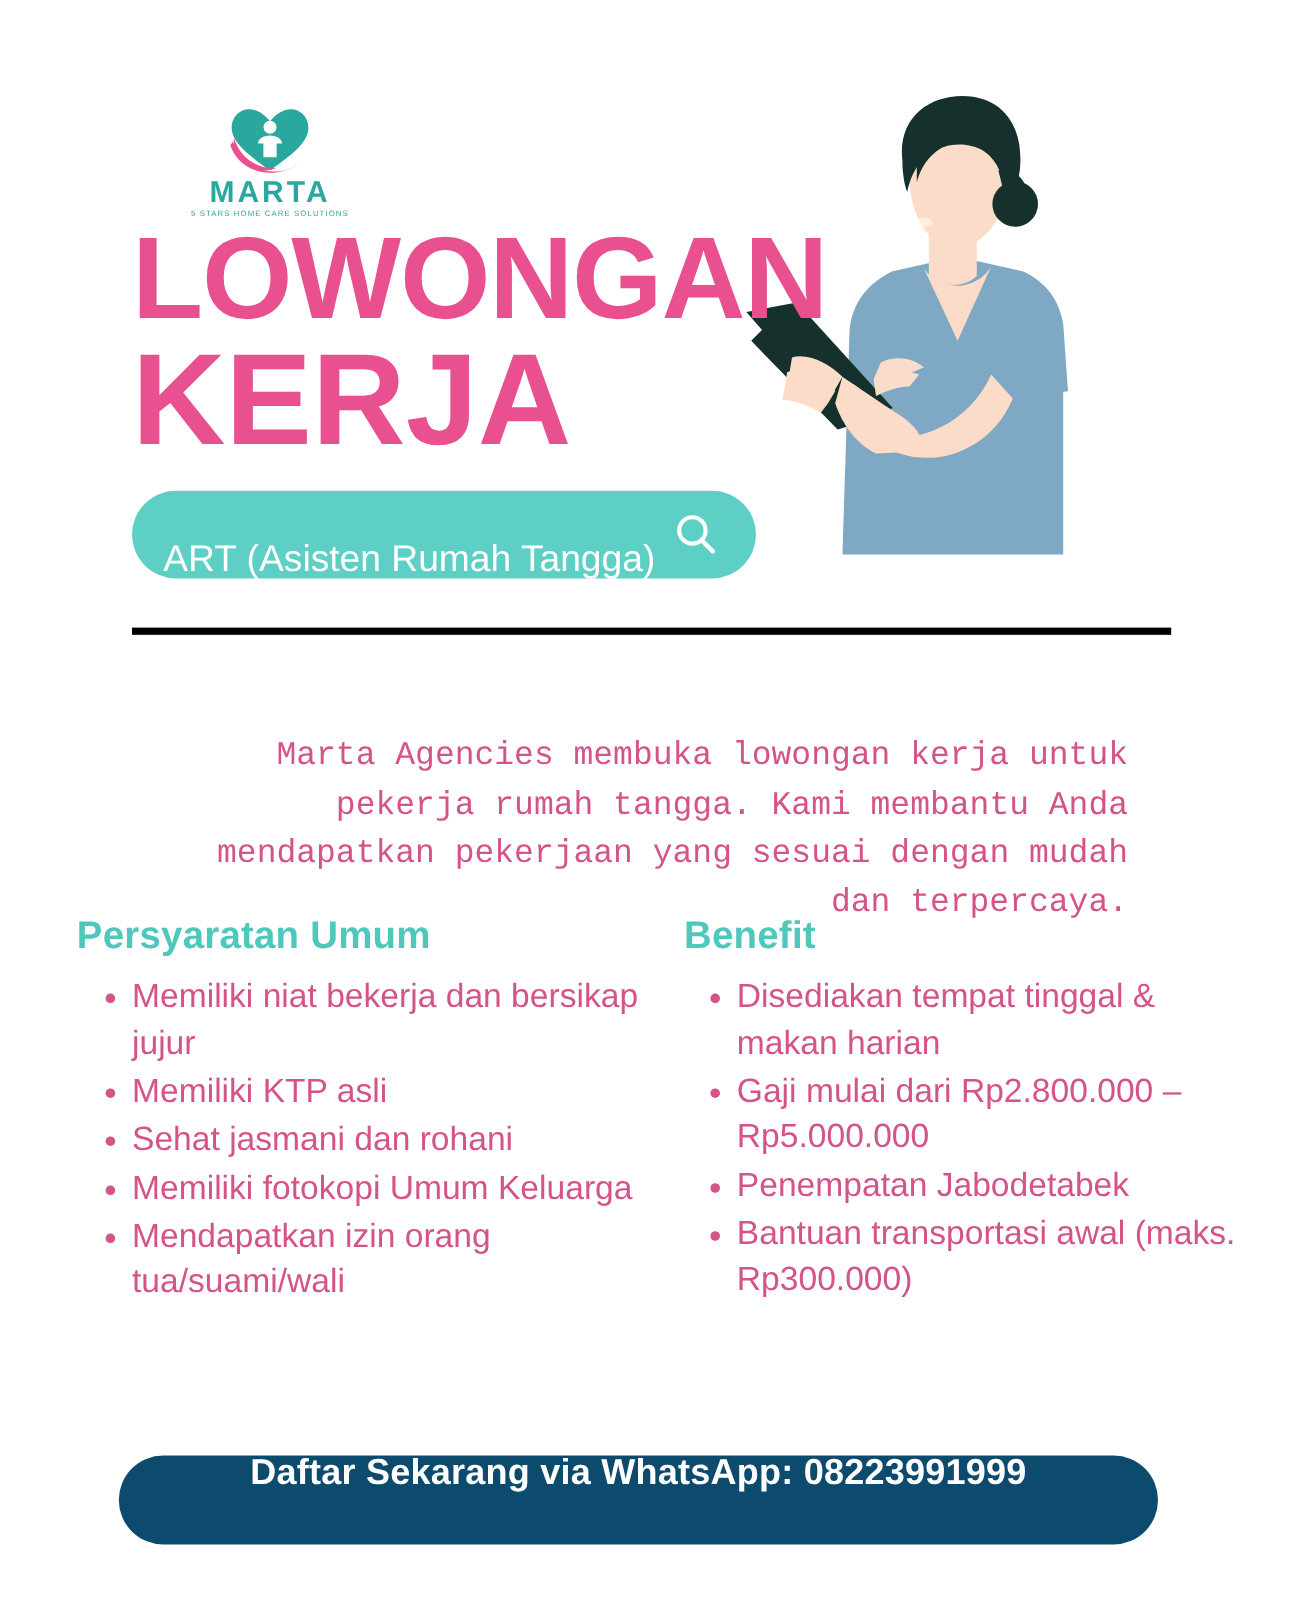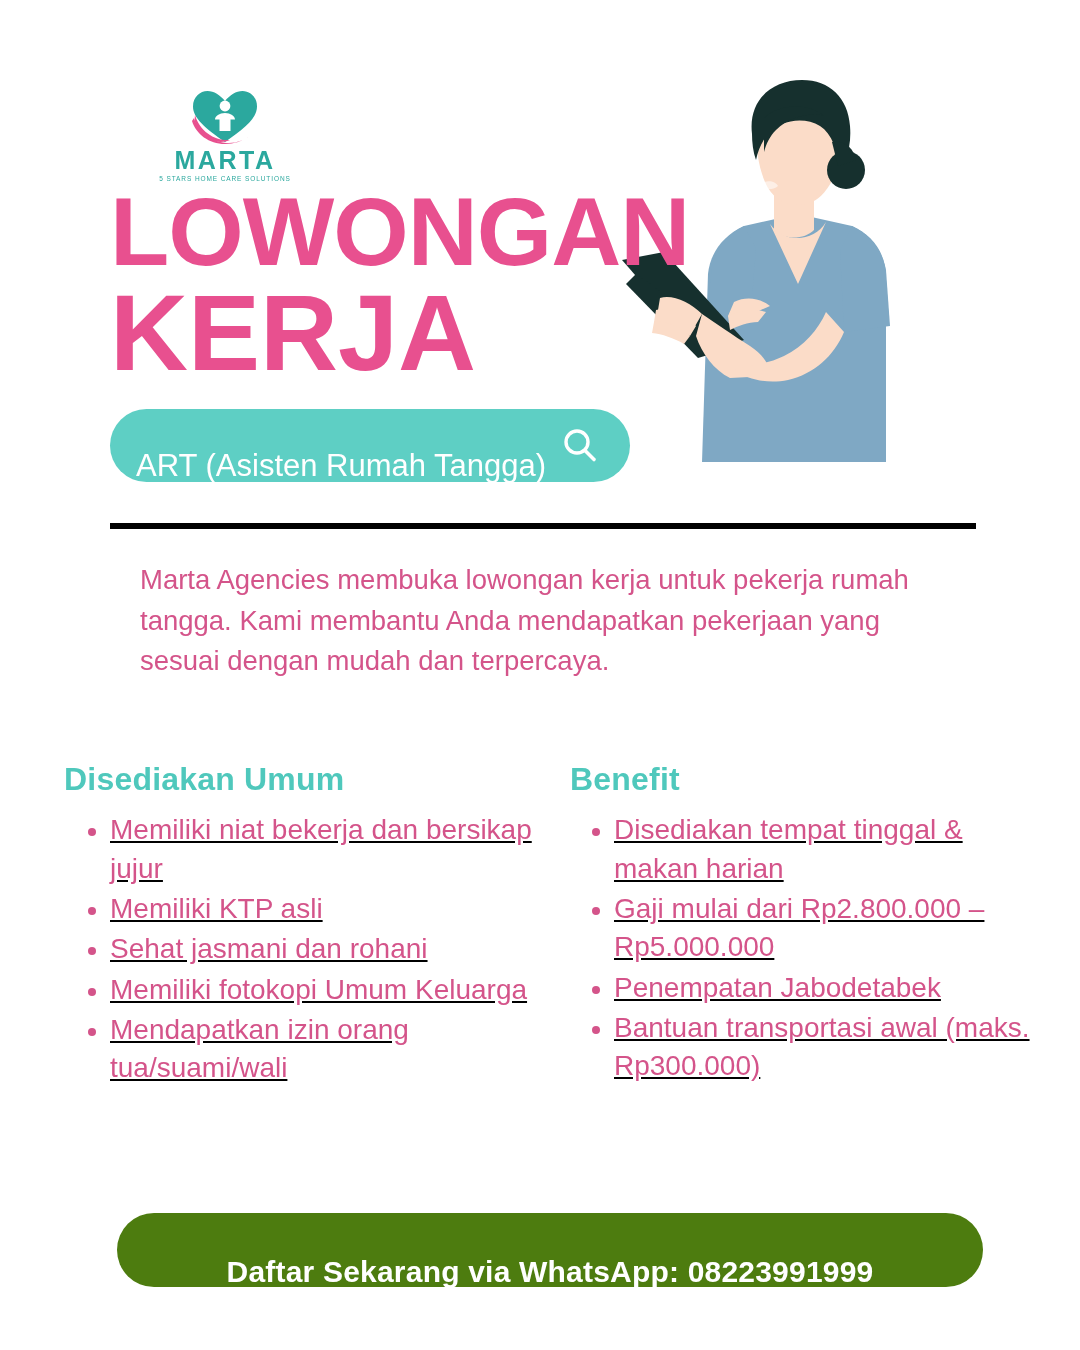--- a/index.html
+++ b/index.html
@@ -98,26 +98,27 @@
     top: 523px;
     width: 866px;
     height: 6px;
     background: #000000;
   }
 
   
   .intro {
     position: absolute;
     left: 140px;
-    top: 560px;
+    top: 611px;
     width: 800px;
-    text-align: left;
+    text-align: right;
     color: #D4548A;
     font-size: 27.5px;
     line-height: 1.48;
+    font-family: Liberation Mono, monospace;
   }
 
   
   .columns {
     position: absolute;
     left: 0;
     top: 762px;
     width: 1080px;
     display: flex;
     align-items: flex-start;
@@ -127,21 +128,21 @@
 
   .col-heading {
     color: #4FC8BC;
     font-weight: bold;
     font-size: 32px;
     line-height: 1.1;
     letter-spacing: 0.2px;
     margin-bottom: 14px;
   }
 
-  .bullets { list-style: none; text-decoration: underline; }
+  .bullets { list-style: none; }
   .bullets li {
     position: relative;
     color: #D4548A;
     font-size: 28px;
     line-height: 1.37;
     padding-left: 46px;
     margin-bottom: 2px;
   }
   .bullets li::before {
     content: "";
@@ -152,28 +153,28 @@
     height: 8px;
     border-radius: 50%;
     background: #D4548A;
   }
   .col-right .bullets li { padding-left: 44px; }
   .col-right .bullets li::before { left: 22px; }
 
   
   .cta {
     position: absolute;
-    left: 117px;
+    left: 99px;
     top: 1213px;
     width: 866px;
     height: 74px;
-    background: #4d7c0f;
+    background: #0c4a6e;
     border-radius: 40px;
     display: flex;
-    align-items: flex-end;
+    align-items: flex-start;
     justify-content: center;
   }
   .cta-text {
     color: #ffffff;
     font-weight: bold;
     font-size: 30px;
     letter-spacing: 0.2px;
     line-height: 1;
   }
 
@@ -254,21 +255,21 @@
     </svg>
   </div>
 
   <div class="divider"></div>
 
   <p class="intro">Marta Agencies membuka lowongan kerja untuk pekerja rumah tangga. Kami membantu Anda mendapatkan pekerjaan yang sesuai dengan mudah dan terpercaya.</p>
 
   <div class="columns">
 
     <div class="col-left">
-      <div class="col-heading">Disediakan Umum</div>
+      <div class="col-heading">Persyaratan Umum</div>
       <ul class="bullets">
         <li>Memiliki niat bekerja dan bersikap jujur</li>
         <li>Memiliki KTP asli</li>
         <li>Sehat jasmani dan rohani</li>
         <li>Memiliki fotokopi Umum Keluarga</li>
         <li>Mendapatkan izin orang tua/suami/wali</li>
       </ul>
     </div>
 
     <div class="col-right">

